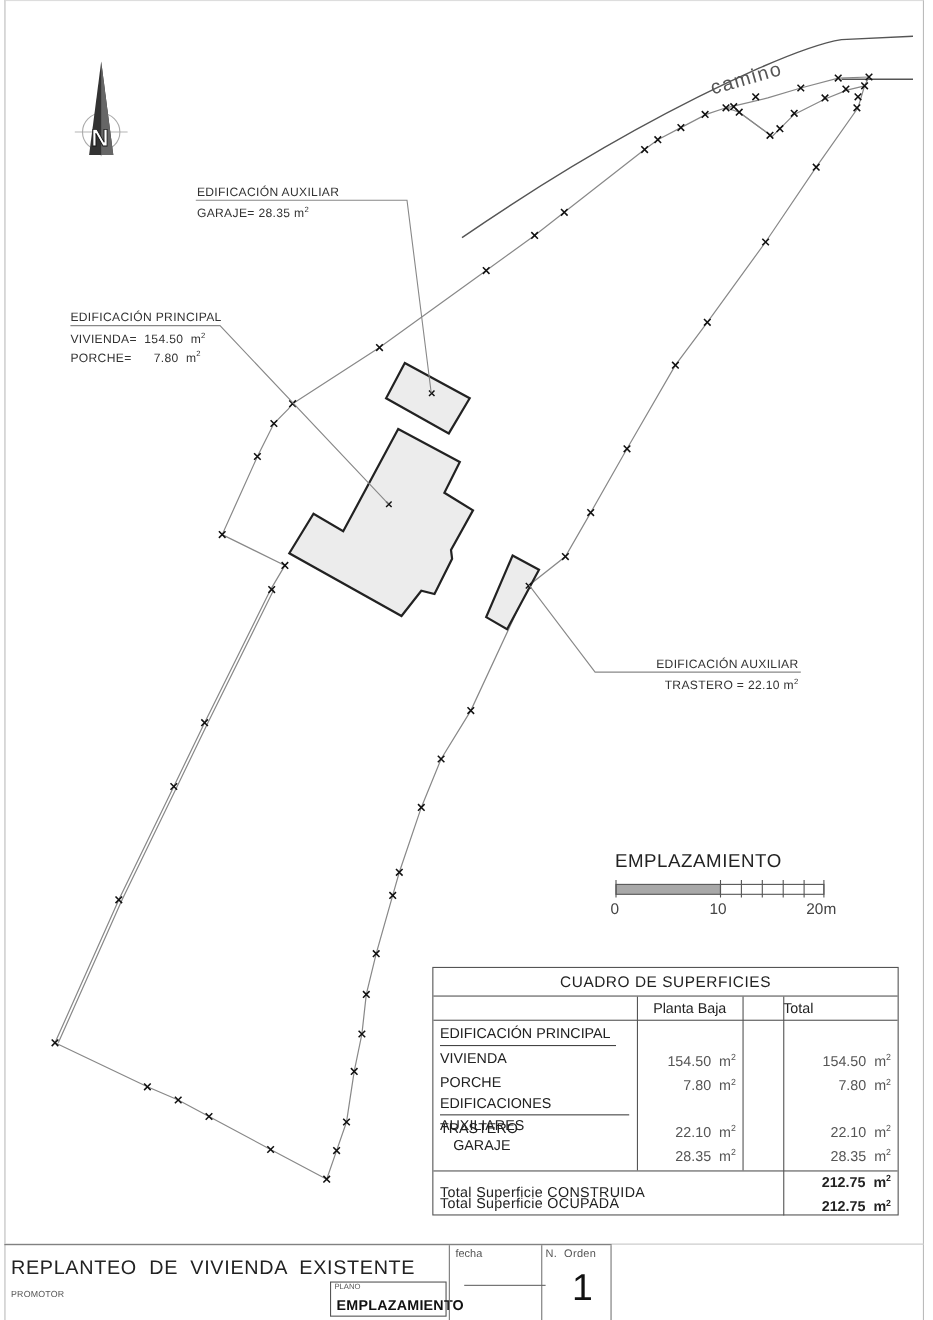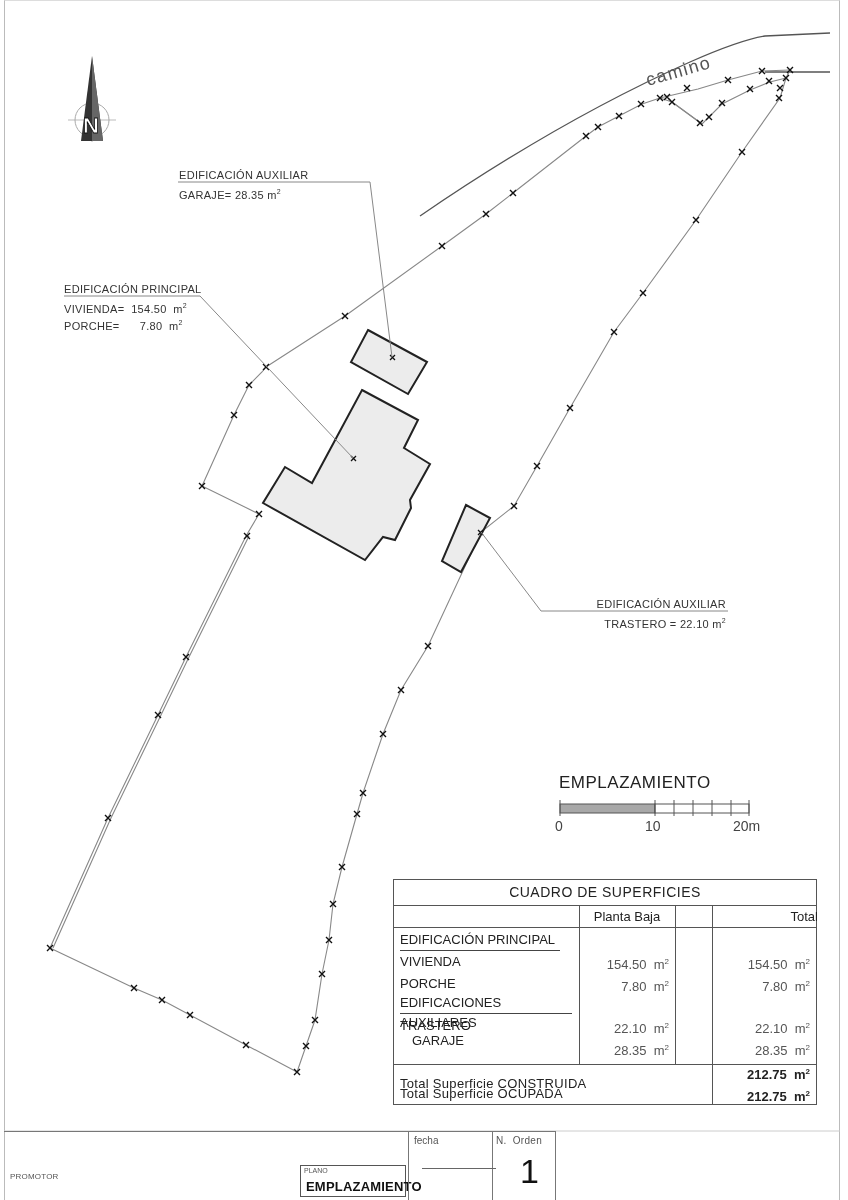--- a/index.html
+++ b/index.html
@@ -175,21 +175,21 @@
 </div>
 
 <div class="scale-title">EMPLAZAMIENTO</div>
 <div class="scale-num" style="left:555px;">0</div>
 <div class="scale-num" style="left:645px;text-align:center;">10</div>
 <div class="scale-num" style="left:733px;">20m</div>
 
 <div class="cuadro">
   <div class="title">CUADRO DE SUPERFICIES</div>
   <div class="hdr" style="left:190px; width:86px; text-align:center;">Planta Baja</div>
-  <div class="hdr" style="left:318px; width:106px; text-align:right;">Total</div>
+  <div class="hdr" style="left:318px; width:106px; text-align:left;">Total</div>
   <div class="hline" style="top:47px;"></div>
   <div class="vline" style="left:185px; top:26px; height:158px;"></div>
   <div class="vline" style="left:281px; top:26px; height:158px;"></div>
   <div class="vline" style="left:318px; top:26px; height:199px;"></div>
   <div class="hline" style="top:184px;"></div>
 
   <div class="sect" style="top:50px; width:160px;">EDIFICACIÓN PRINCIPAL</div>
 
   <div class="row" style="top:71px;">VIVIENDA</div>
   <div class="val" style="top:71px; left:185px; width:90px;"><span style="white-space:pre;">154.50  m</span><sup>2</sup></div>
@@ -209,20 +209,21 @@
   <div class="val" style="top:157px; left:185px; width:90px;"><span style="white-space:pre;">28.35  m</span><sup>2</sup></div>
   <div class="val" style="top:157px; left:318px; width:98px;"><span style="white-space:pre;">28.35  m</span><sup>2</sup></div>
 
   <div class="totlbl" style="top:181px;margin-top:12px;">Total  Superficie  CONSTRUIDA</div>
   <div class="tot" style="top:181px; left:318px; width:98px;"><span style="white-space:pre;">212.75  m</span><sup>2</sup></div>
   <div class="totlbl" style="top:203px;">Total  Superficie  OCUPADA</div>
   <div class="tot" style="top:203px; left:318px; width:98px;"><span style="white-space:pre;">212.75  m</span><sup>2</sup></div>
 </div>
 
 <div class="tblock">
+  <div class="tb-title" style="white-space:pre;">REPLANTEO  DE  VIVIENDA  EXISTENTE</div>
   <div class="tb-small" style="top:40px;">PROMOTOR</div>
   <div class="tb-small" style="top:55px;margin-top:47px;">SITUACIÓN</div>
   <div class="tb-plano">
     <div class="cap">PLANO</div>
     <div class="val">EMPLAZAMIENTO</div>
   </div>
   <div class="tb-vline" style="left:404px;"></div>
   <div class="tb-vline" style="left:488px;"></div>
   <div class="tb-vline" style="left:551px;"></div>
   <div class="tb-fecha">fecha</div>

